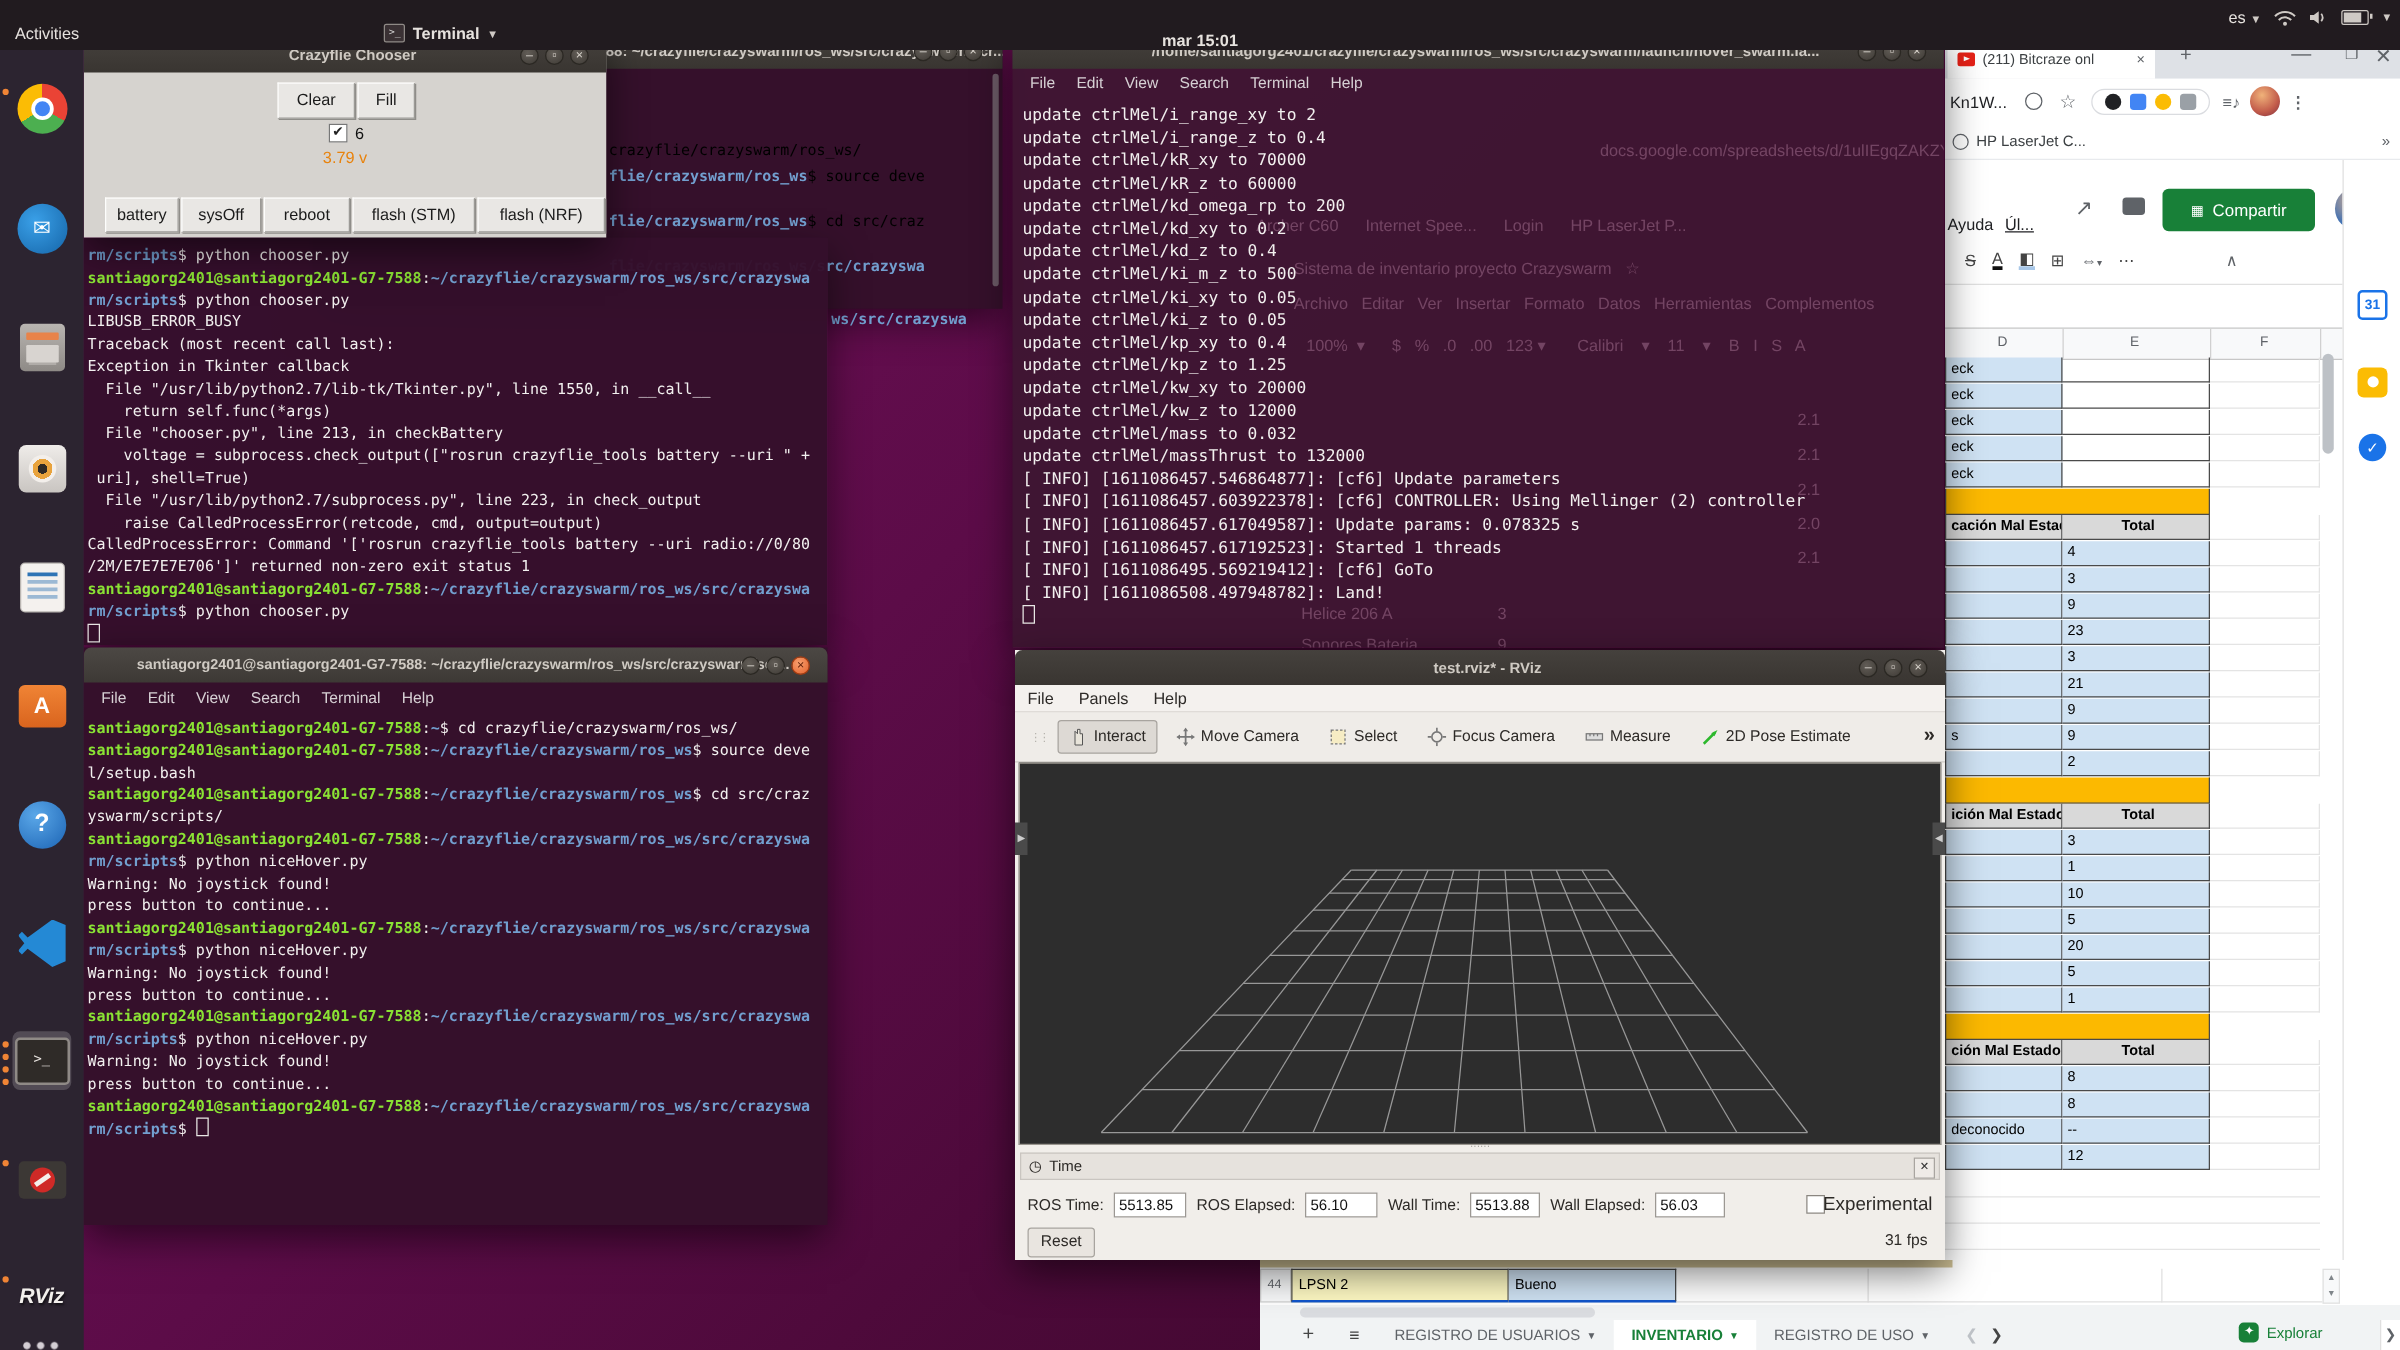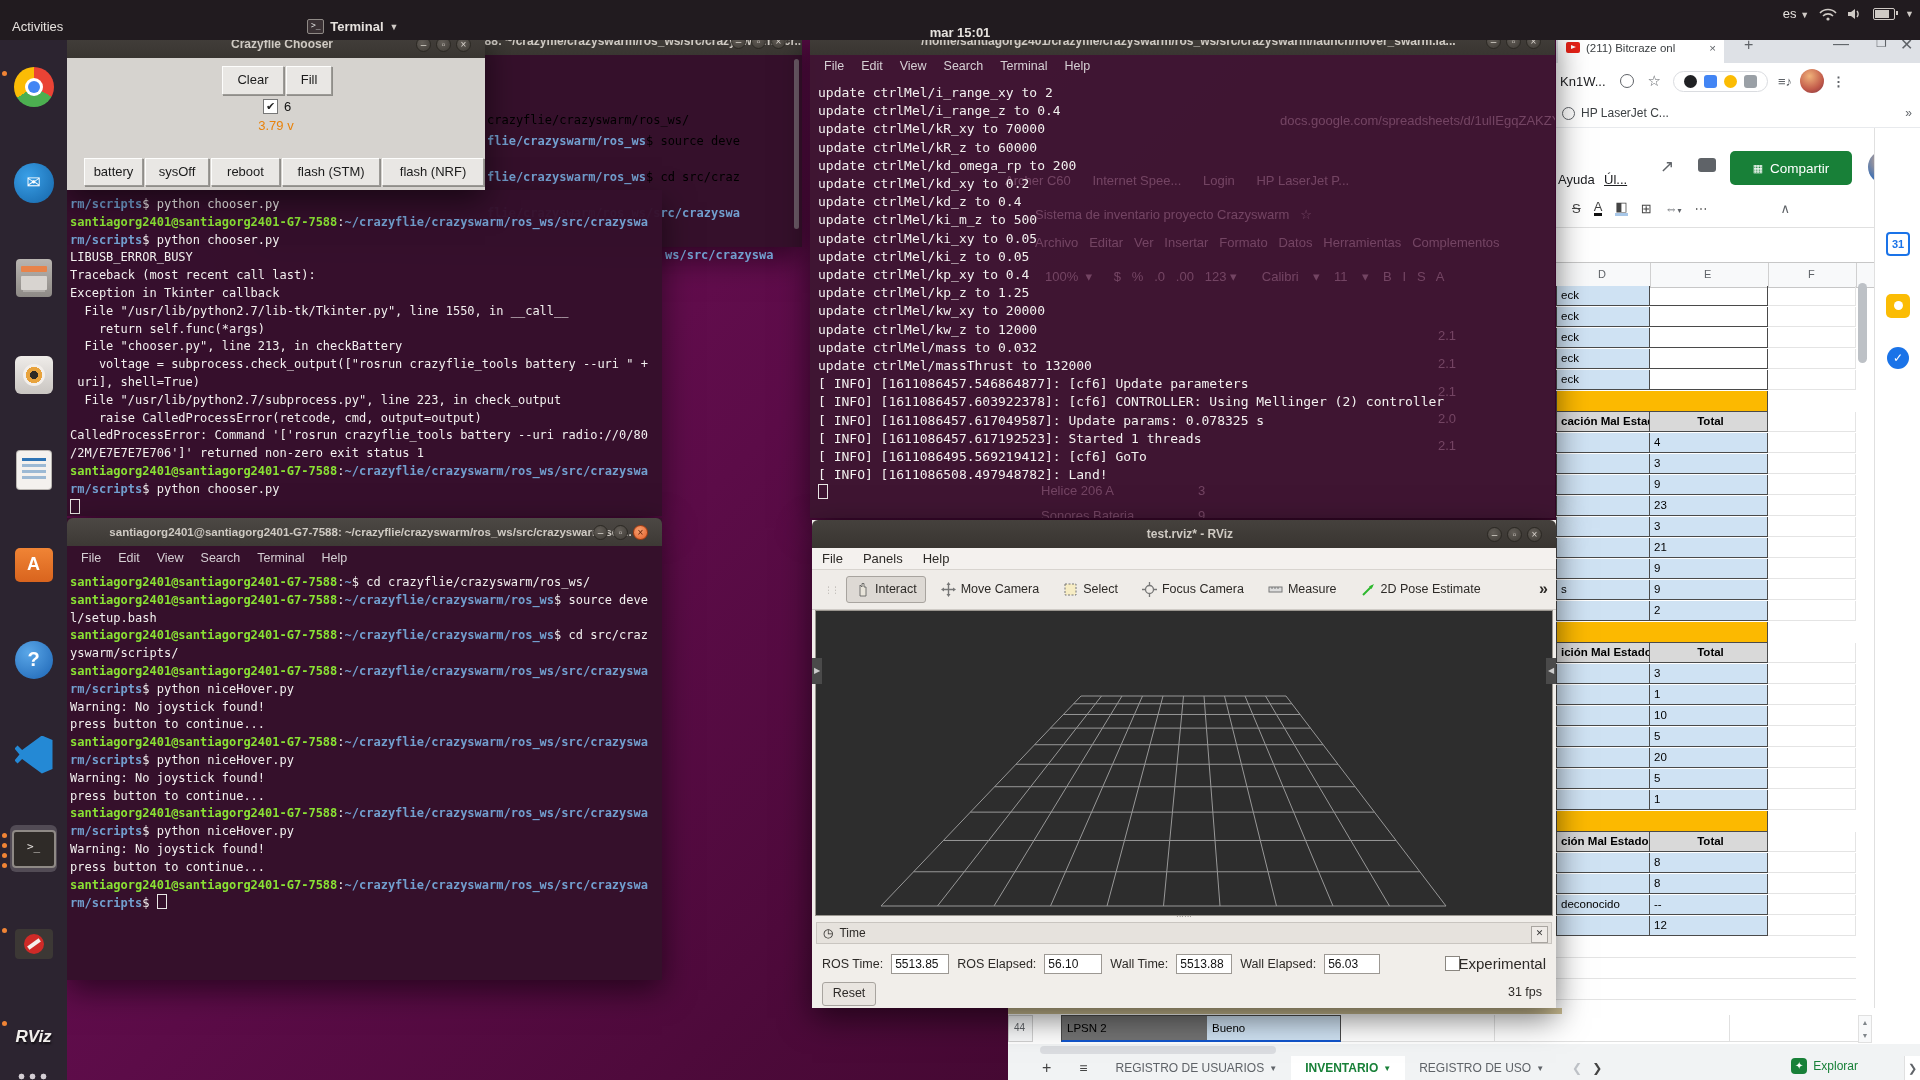--- a/index.html
+++ b/index.html
@@ -392,21 +392,21 @@
       <span class="spicon tasks" style="top:218px;">
           <i>✓</i>
         </span>
     </div>
   </div>
 
   <div class="win" id="bsheet">
     <div id="tanstrip"></div>
     <div id="row44">
       <span class="r44c" style="left:0;width:25px;background:#f8f9fa;border:1px solid #d0d0d0;color:#5f6368;font-size:10px;">44</span>
-      <span class="r44c" style="left:25px;width:174px;background:#737373;border:1px solid #4a4a4a;border-bottom:2px solid #1155cc;margin-left:28px;">LPSN 2</span>
+      <span class="r44c" style="left:25px;width:174px;background:#fef9c3;border:1px solid #4a4a4a;border-bottom:2px solid #1155cc;">LPSN 2</span>
       <span class="r44c" style="left:199px;width:134px;background:#cfe2f3;border:1px solid #4a4a4a;border-left:none;border-bottom:2px solid #1155cc;">Bueno</span>
       <span class="r44c" style="left:333px;width:154px;border-bottom:1px solid #e0e0e0;border-right:1px solid #e0e0e0;"></span>
       <span class="r44c" style="left:487px;width:235px;border-bottom:1px solid #e0e0e0;border-right:1px solid #e0e0e0;"></span>
       <span class="r44c" style="left:722px;width:128px;border-bottom:1px solid #e0e0e0;"></span>
     </div>
     <div class="minivs">▲<br>▼</div>
     <div id="hscroll">
         <div id="hthumb"></div>
       </div>
     <div id="stabs">

